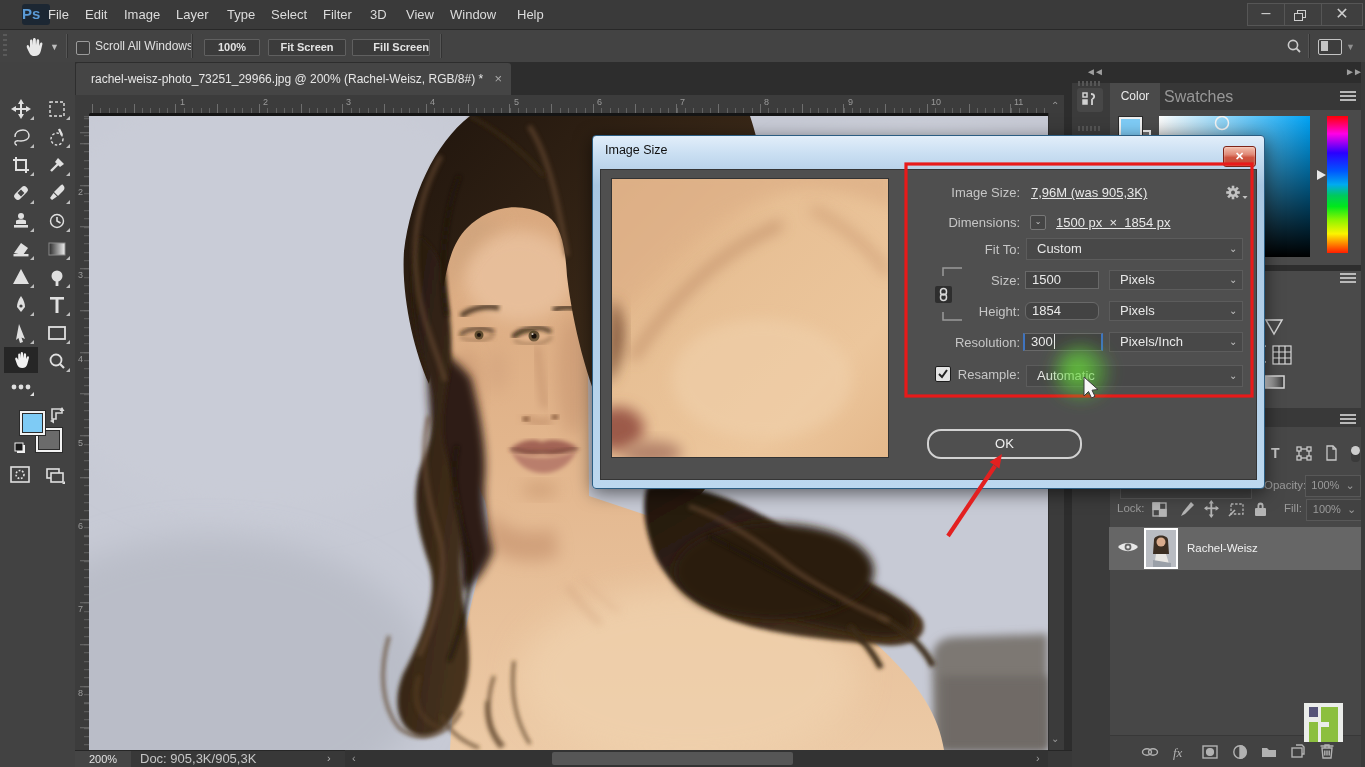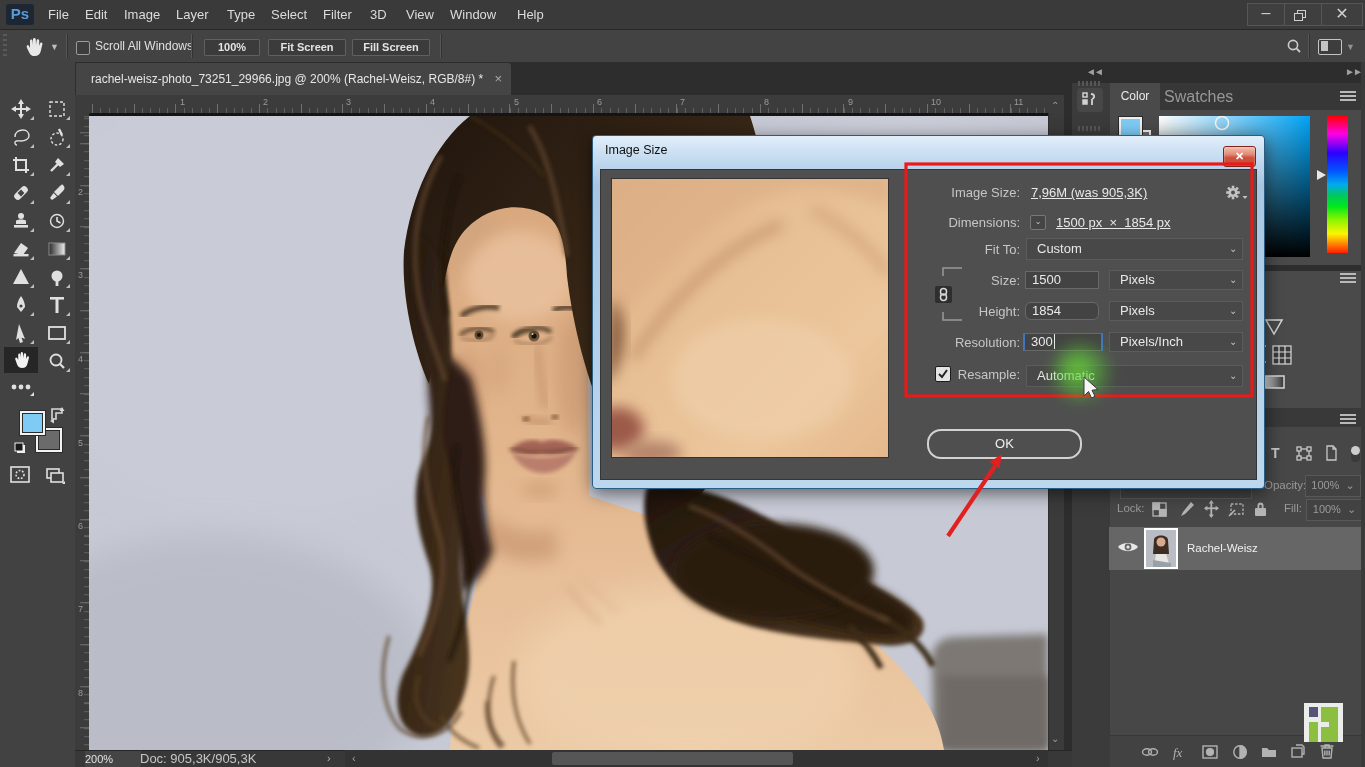--- a/index.html
+++ b/index.html
@@ -1,22 +1,22 @@
 <!DOCTYPE html>
 <html><head>
 <meta charset="utf-8">
 <style>
   html,body{margin:0;padding:0;background:#222;}
   #app{position:relative;width:1365px;height:767px;overflow:hidden;
        font-family:"Liberation Sans",sans-serif;background:#3c3c3c;}
   .abs{position:absolute;}
   
   #menubar{left:0;top:0;width:1365px;height:29px;background:#3a3a3a;border-bottom:1px solid #282828;}
-  #pslogo{left:6px;top:4px;width:28px;height:21px;background:#1c2733;border-radius:3px;
-          color:#5b9bd6;font-weight:bold;font-size:15px;text-align:center;line-height:20px;}
+  #pslogo{left:22px;top:4px;width:28px;height:21px;background:#1c2733;border-radius:3px;
+          color:#5b9bd6;font-weight:bold;font-size:15px;text-align:left;line-height:20px;}
   .mitem{top:0;height:29px;line-height:29px;color:#dcdcdc;font-size:13px;}
   .wbtn{top:3px;height:21px;border:1px solid #565656;background:#3f3f3f;color:#cfcfcf;
         text-align:center;}
   
   #optbar{left:0;top:30px;width:1365px;height:32px;background:#434343;border-bottom:1px solid #2a2a2a;}
   .osep{top:34px;width:1px;height:24px;background:#565656;border-right:1px solid #333;}
   .obtn{top:39px;height:15px;border:1px solid #606060;background:#3b3b3b;color:#e3e3e3;
         font-size:11px;font-weight:bold;text-align:center;line-height:15px;border-radius:1px;}
   
   #toolbar{left:0;top:62px;width:75px;height:705px;background:#424242;border-right:1px solid #2e2e2e;}
@@ -84,21 +84,21 @@
   <svg class="abs" style="left:22px;top:36px;" width="24" height="22" viewBox="0 0 24 22">
     <path d="M5 12 C4 9 6 8 7 10 L8 12 L8 5 C8 3 10.4 3 10.6 5 L11 9 L11 3.6 C11 1.6 13.6 1.6 13.8 3.6 L14 9 L14.6 4.6 C14.9 2.8 17.2 3 17.2 4.9 L17.2 10 L18 7.6 C18.7 5.9 20.8 6.5 20.4 8.3 L18.8 15 C18 18.4 16 20 12.8 20 C9.9 20 8.4 19 7.2 16.4 Z" fill="#e8e8e8"></path>
   </svg>
   <div class="abs" style="left:50px;top:42px;color:#bdbdbd;font-size:9px;">▼</div>
   <div class="osep abs" style="left:66px;"></div>
   <div class="abs" style="left:76px;top:41px;width:12px;height:12px;border:1px solid #9b9b9b;background:#3d3d3d;border-radius:2px;"></div>
   <div class="abs" style="left:95px;top:30px;height:32px;line-height:32px;color:#e0e0e0;font-size:12px;">Scroll All Windows</div>
   <div class="osep abs" style="left:191px;"></div>
   <div class="obtn abs" style="left:204px;width:54px;">100%</div>
   <div class="obtn abs" style="left:268px;width:76px;">Fit Screen</div>
-  <div class="obtn abs" style="left:352px;width:76px;">Fill Screen</div>
+  <div class="obtn abs" style="left:352px;width:76px;text-align:right;">Fill Screen</div>
   <div class="osep abs" style="left:440px;"></div>
   <svg class="abs" style="left:1286px;top:38px;" width="16" height="16" viewBox="0 0 16 16">
     <circle cx="7" cy="7" r="4.6" fill="none" stroke="#cccccc" stroke-width="1.6"></circle>
     <line x1="10.4" y1="10.4" x2="14" y2="14" stroke="#cccccc" stroke-width="1.8"></line>
   </svg>
   <div class="osep abs" style="left:1308px;"></div>
   <div class="abs" style="left:1318px;top:39px;width:22px;height:14px;border:1.5px solid #c4c4c4;border-radius:2px;background:#3d3d3d;"></div>
   <div class="abs" style="left:1321px;top:41px;width:7px;height:10px;background:#c4c4c4;"></div>
   <div class="abs" style="left:1346px;top:42px;color:#8f8f8f;font-size:9px;">▼</div>
 
@@ -399,21 +399,21 @@
   <div class="rnum abs" style="left:78px;top:438px;">5</div>
   <div class="rnum abs" style="left:78px;top:521px;">6</div>
   <div class="rnum abs" style="left:78px;top:604px;">7</div>
   <div class="rnum abs" style="left:78px;top:688px;">8</div>
   <div id="vscroll" class="abs"></div>
   <div class="abs" style="left:1051px;top:733px;color:#9a9a9a;font-size:10px;">⌄</div>
   <div class="abs" style="left:1051px;top:100px;color:#9a9a9a;font-size:10px;">⌃</div>
   <div id="cgap" class="abs"></div>
 
   <div id="statusbar" class="abs"></div>
-  <div class="abs" style="left:85px;top:751px;width:56px;height:16px;background:#454545;color:#e2e2e2;font-size:11px;line-height:16px;text-align:left;">200%</div>
+  <div class="abs" style="left:75px;top:751px;width:56px;height:16px;background:#454545;color:#e2e2e2;font-size:11px;line-height:16px;text-align:center;">200%</div>
   <div class="abs" style="left:140px;top:751px;color:#c6c6c6;font-size:13px;line-height:16px;">Doc: 905,3K/905,3K</div>
   <div class="abs" style="left:327px;top:751px;color:#b5b5b5;font-size:11px;line-height:15px;">›</div>
   <div class="abs" style="left:345px;top:750px;width:703px;height:17px;background:#333333;"></div>
   <div class="abs" style="left:352px;top:751px;color:#9f9f9f;font-size:11px;line-height:15px;">‹</div>
   <div class="abs" style="left:552px;top:752px;width:241px;height:13px;background:#565656;border-radius:2px;"></div>
   <div class="abs" style="left:1036px;top:751px;color:#9f9f9f;font-size:11px;line-height:15px;">›</div>
 
   <div id="dockhead" class="abs"></div>
   <div class="abs" style="left:1086px;top:66px;color:#9f9f9f;font-size:10px;letter-spacing:-2px;">◄◄</div>
   <div class="abs" style="left:1345px;top:66px;color:#9f9f9f;font-size:10px;letter-spacing:-2px;">►►</div>

